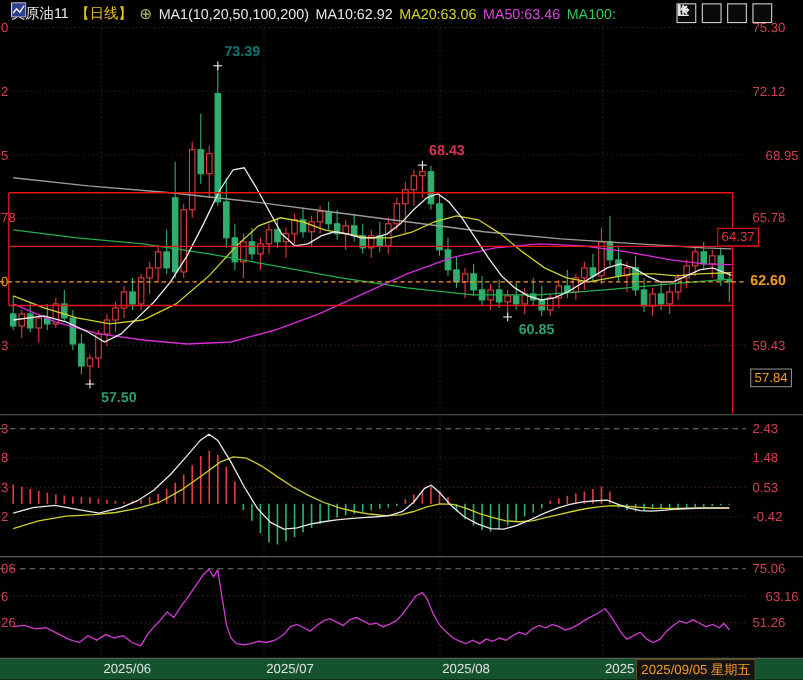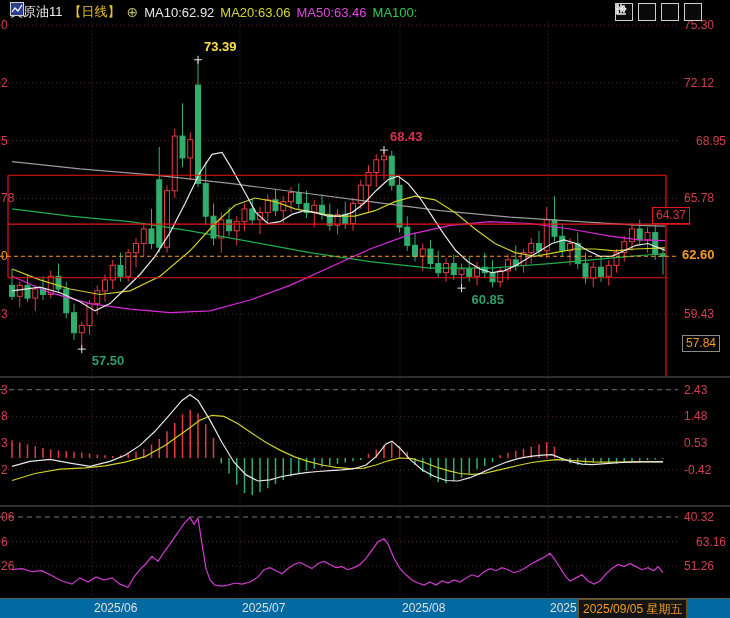--- a/index.html
+++ b/index.html
@@ -16,21 +16,21 @@
   .hdr .ma100{color:#2ecc54;}
   .tools{position:absolute;top:3px;right:28px;display:flex;gap:5px;z-index:31;}
   .tool{width:16px;height:16px;border:1px solid #cfcfcf;background:#0a0a0a;display:flex;
         align-items:center;justify-content:center;cursor:pointer;}
   .lblrow{position:absolute;left:12px;font-size:13px;white-space:nowrap;z-index:25;color:#e8e8e8;}
   .lblrow .y{color:#d8d830;} .lblrow .m{color:#e048e0;}
   .axlbl{position:absolute;font-size:12px;color:#d0404e;z-index:24;line-height:14px;}
   .axlbl.or{color:#f59a23;}
   .ann{position:absolute;font-size:13px;font-weight:bold;z-index:26;line-height:14px;}
   .boxlbl{position:absolute;font-size:12px;z-index:27;padding:0 3px;line-height:15px;background:#000;}
-  .tbar{position:absolute;left:0;top:598px;width:730px;height:20px;background:#0369a1;
+  .tbar{position:absolute;left:0;top:598px;width:730px;height:20px;background:#14532d;
         border-top:1px solid #5c5c5c;z-index:28;}
   .tlbl{position:absolute;top:2px;font-size:12px;color:#e0e0e0;}
   .curdate{position:absolute;top:0px;font-size:12px;color:#f59a23;border:1px solid #6b5316;
            padding:1px 4px;background:#141414;}
   .wm{position:absolute;left:596px;top:549px;font-size:40px;color:#f0f0f0;letter-spacing:1px;
       z-index:29;text-shadow:1px 1px 2px #000;}
   svg{position:absolute;left:0;top:0;z-index:10;}
   .mini{width:14px;height:14px;}
 </style>
 </head>
@@ -339,20 +339,21 @@
     </div>
 
   <div class="hdr">
     <span class="sym">美原油11</span>
     <span class="per">【日线】</span>
     <span class="plus">⊕</span>
     <svg class="mini" viewBox="0 0 14 14">
       <rect x="0.5" y="0.5" width="13" height="13" fill="#2a3f8f" stroke="#cfcfcf"></rect>
       <polyline points="2,10 5,6 8,9 12,3" fill="none" stroke="#fff" stroke-width="1.2"></polyline>
     </svg>
+    <span class="ma0">MA1(10,20,50,100,200)</span>
     <span class="ma0">MA10:62.92</span>
     <span class="ma20">MA20:63.06</span>
     <span class="ma50">MA50:63.46</span>
     <span class="ma100">MA100:</span>
   </div>
 
   <div class="tools">
     <div class="tool">
       <svg width="12" height="12" viewBox="0 0 12 12">
           <path d="M6 1v10M1 6h10" stroke="#e8e8e8" stroke-width="1.3"></path>
@@ -408,29 +409,29 @@
       <div class="axlbl or" style="left: 1px; top: 249.267px;">0</div>
       <div class="axlbl" style="left: 1px; top: 306.993px;">3</div>
       <div class="axlbl" style="left: 684px; top: 382.717px;">2.43</div>
       <div class="axlbl" style="left: 684px; top: 409.412px;">1.48</div>
       <div class="axlbl" style="left: 684px; top: 436.107px;">0.53</div>
       <div class="axlbl" style="left: 684px; top: 462.802px;">-0.42</div>
       <div class="axlbl" style="left: 1px; top: 382.717px;">3</div>
       <div class="axlbl" style="left: 1px; top: 409.412px;">8</div>
       <div class="axlbl" style="left: 1px; top: 436.107px;">3</div>
       <div class="axlbl" style="left: 1px; top: 462.802px;">2</div>
-      <div class="axlbl" style="left: 684px; top: 510px;">40.32</div>
+      <div class="axlbl" style="left: 684px; top: 510px;">75.06</div>
       <div class="axlbl" style="left: 696px; top: 534.514px;">63.16</div>
       <div class="axlbl" style="left: 684px; top: 559.028px;">51.26</div>
       <div class="axlbl" style="left: 1px; top: 510px;">06</div>
       <div class="axlbl" style="left: 1px; top: 534.514px;">6</div>
       <div class="axlbl" style="left: 1px; top: 559.028px;">26</div>
     </div>
   <div id="annotations">
-      <div class="ann" style="left: 204px; top: 39.7811px; color: #fde047;">73.39</div>
+      <div class="ann" style="left: 204px; top: 39.7811px; color: #0f766e;">73.39</div>
       <div class="ann" style="left: 390px; top: 130.103px; color: rgb(214, 52, 78);">68.43</div>
       <div class="ann" style="left: 91.75px; top: 354.138px; color: rgb(46, 158, 107);">57.50</div>
       <div class="ann" style="left: 471.5px; top: 293.134px; color: rgb(46, 158, 107);">60.85</div>
       <div class="boxlbl" style="left: 652px; top: 207.035px; color: rgb(232, 50, 58); border: 1px solid rgb(233, 21, 21);">64.37</div>
       <div class="ann" style="left: 682px; top: 248.267px; color: rgb(245, 154, 35);">62.60</div>
       <div class="boxlbl" style="left: 682px; top: 334.947px; color: rgb(245, 154, 35); border: 1px solid rgb(138, 138, 138);">57.84</div>
     </div>
 </div>
 
 </body></html>

